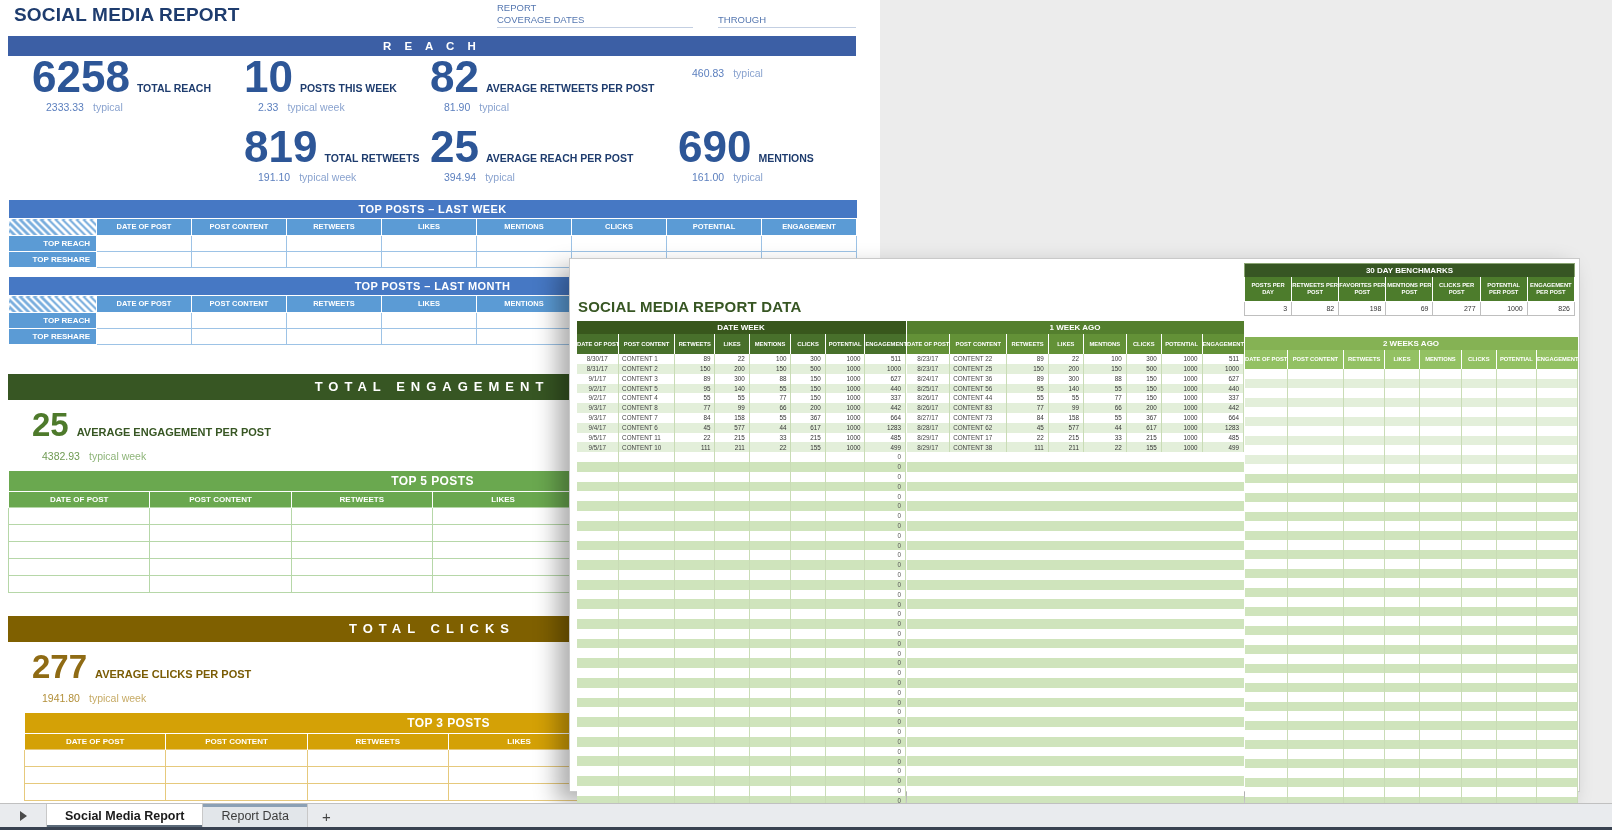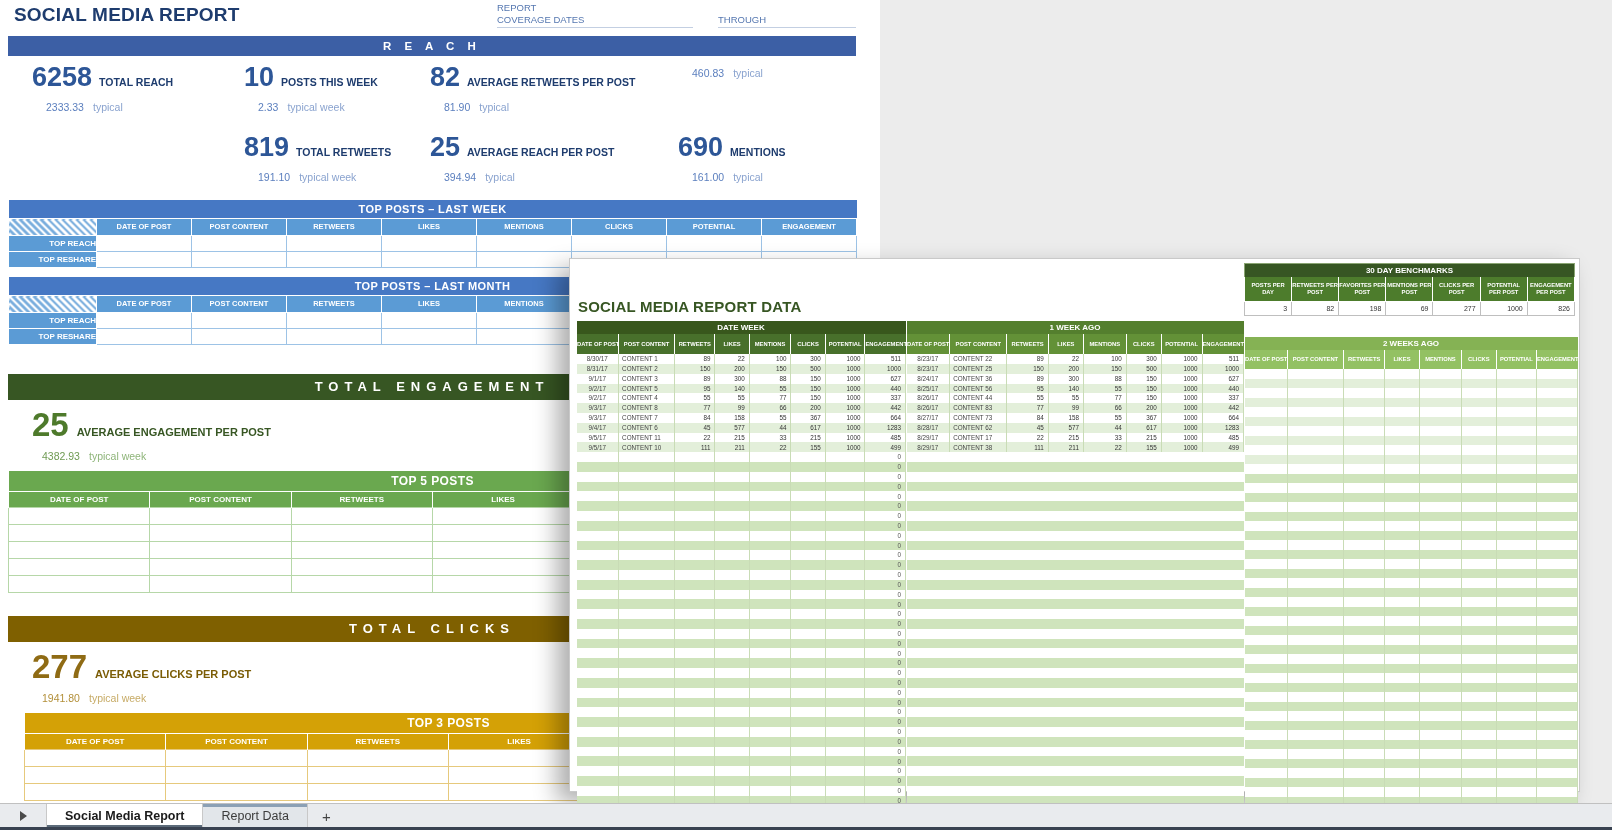--- a/index.html
+++ b/index.html
@@ -16,42 +16,42 @@
   .coverage{left:497px;top:2px;width:360px;font-size:9.5px;color:#5577b0;}
   .cov-left{position:absolute;left:0;top:0;width:196px;border-bottom:1px solid #c3cfe2;line-height:12px;padding-bottom:1px;}
   .cov-right{position:absolute;left:221px;top:0;width:138px;border-bottom:1px solid #c3cfe2;line-height:12px;padding-top:12px;padding-bottom:1px;}
   .band{color:#fff;font-weight:bold;text-align:center;}
   .band-reach{left:8px;top:36px;width:848px;height:20px;line-height:20px;font-size:11.5px;letter-spacing:5px;background:var(--c-blue-band,#3c5fa5);}
   .band-eng{left:8px;top:374px;width:848px;height:26px;line-height:26px;font-size:13px;letter-spacing:6px;background:var(--c-green-dark,#375623);}
   .band-clicks{left:8px;top:616px;width:848px;height:26px;line-height:26px;font-size:13px;letter-spacing:6px;background:var(--c-gold-dark,#7f6000);}
   
   .stats-grid{left:32px;top:60px;width:820px;display:grid;grid-template-columns:212px 186px 248px 174px;grid-auto-rows:70px;}
   .stat .top{display:flex;align-items:baseline;gap:7px;}
-  .stat .big{font-size:27px;font-weight:bold;line-height:34px;}
+  .stat .big{font-size:44px;font-weight:bold;line-height:34px;}
   .stat .lbl{font-size:10.5px;font-weight:bold;}
   .stat .sub{margin:7px 0 0 14px;font-size:10.5px;display:flex;gap:9px;}
   .theme-blue .big{color:var(--c-blue-num,#2d5697);} .theme-blue .lbl{color:var(--c-navy,#1f3864);}
   .theme-blue .tv{color:#5b7fbe;} .theme-blue .tl{color:#8aa3cf;}
   .theme-green .big{color:var(--c-green-num,#4e7a2b);} .theme-green .lbl{color:var(--c-green-dark,#375623);}
   .theme-green .tv{color:#6f9b53;} .theme-green .tl{color:#8fb57a;}
   .theme-gold .big{color:var(--c-gold-num,#8f6b14);} .theme-gold .lbl{color:#7a5c05;}
   .theme-gold .tv{color:#b3903a;} .theme-gold .tl{color:#c7ab66;}
   .single-stat .top{display:flex;align-items:baseline;gap:8px;}
   .single-stat .big{font-size:33px;font-weight:bold;line-height:34px;}
   .single-stat .lbl{font-size:11px;font-weight:bold;}
   .single-stat .sub{margin:8px 0 0 10px;font-size:10.5px;display:flex;gap:9px;}
   
   table{border-collapse:collapse;table-layout:fixed;}
   .rpt{width:848px;}
   .rpt th,.rpt td{padding:0;overflow:hidden;white-space:nowrap;}
   .rpt .bar{height:18px;font-size:11px;font-weight:bold;color:#fff;text-align:center;letter-spacing:.4px;}
   .tbl-blue .bar{background:var(--c-blue-bar,#4678c4);}
   .tbl-blue .hd{height:16px;background:var(--c-blue-head,#5b9bd5);color:#fff;font-size:7.5px;font-weight:bold;text-align:center;border:1px solid #fff;border-top:none;}
   .tbl-blue .corner{background:repeating-linear-gradient(45deg,#ffffff 0 2.5px,#7aaedd 2.5px 5px);border:1px solid #fff;}
-  .tbl-blue .rowlab{background:var(--c-blue-head,#5b9bd5);color:#fff;font-size:8px;font-weight:bold;text-align:right;border:1px solid #fff;}
+  .tbl-blue .rowlab{background:var(--c-blue-head,#5b9bd5);color:#fff;font-size:8px;font-weight:bold;text-align:right;padding-right:6px;border:1px solid #fff;}
   .tbl-blue td.cell{height:15px;border:1px solid var(--c-blue-border,#9dc3e6);background:#fff;}
   .tbl-green .bar,.tbl-gold .bar{height:20px;font-size:12px;}
   .tbl-green .bar{background:var(--c-green-mid,#6aa84f);}
   .tbl-gold .bar{background:var(--c-gold-mid,#d4a106);}
   .tbl-green .hd{height:15px;background:var(--c-green-mid,#6aa84f);color:#fff;font-size:8px;font-weight:bold;text-align:center;border-left:1px solid #fff;border-right:1px solid #fff;border-top:1px solid #fff;}
   .tbl-gold .hd{height:15px;background:var(--c-gold-mid,#d4a106);color:#fff;font-size:8px;font-weight:bold;text-align:center;border-left:1px solid #fff;border-right:1px solid #fff;border-top:1px solid #fff;}
   .tbl-green td.cell{height:16px;border:1px solid var(--c-green-border,#b6d7a8);background:#fff;}
   .tbl-gold td.cell{height:16px;border:1px solid var(--c-gold-border,#e6c97c);background:#fff;}
   
   .overlay{position:absolute;left:569px;top:258px;width:1009px;height:532px;background:#fff;

